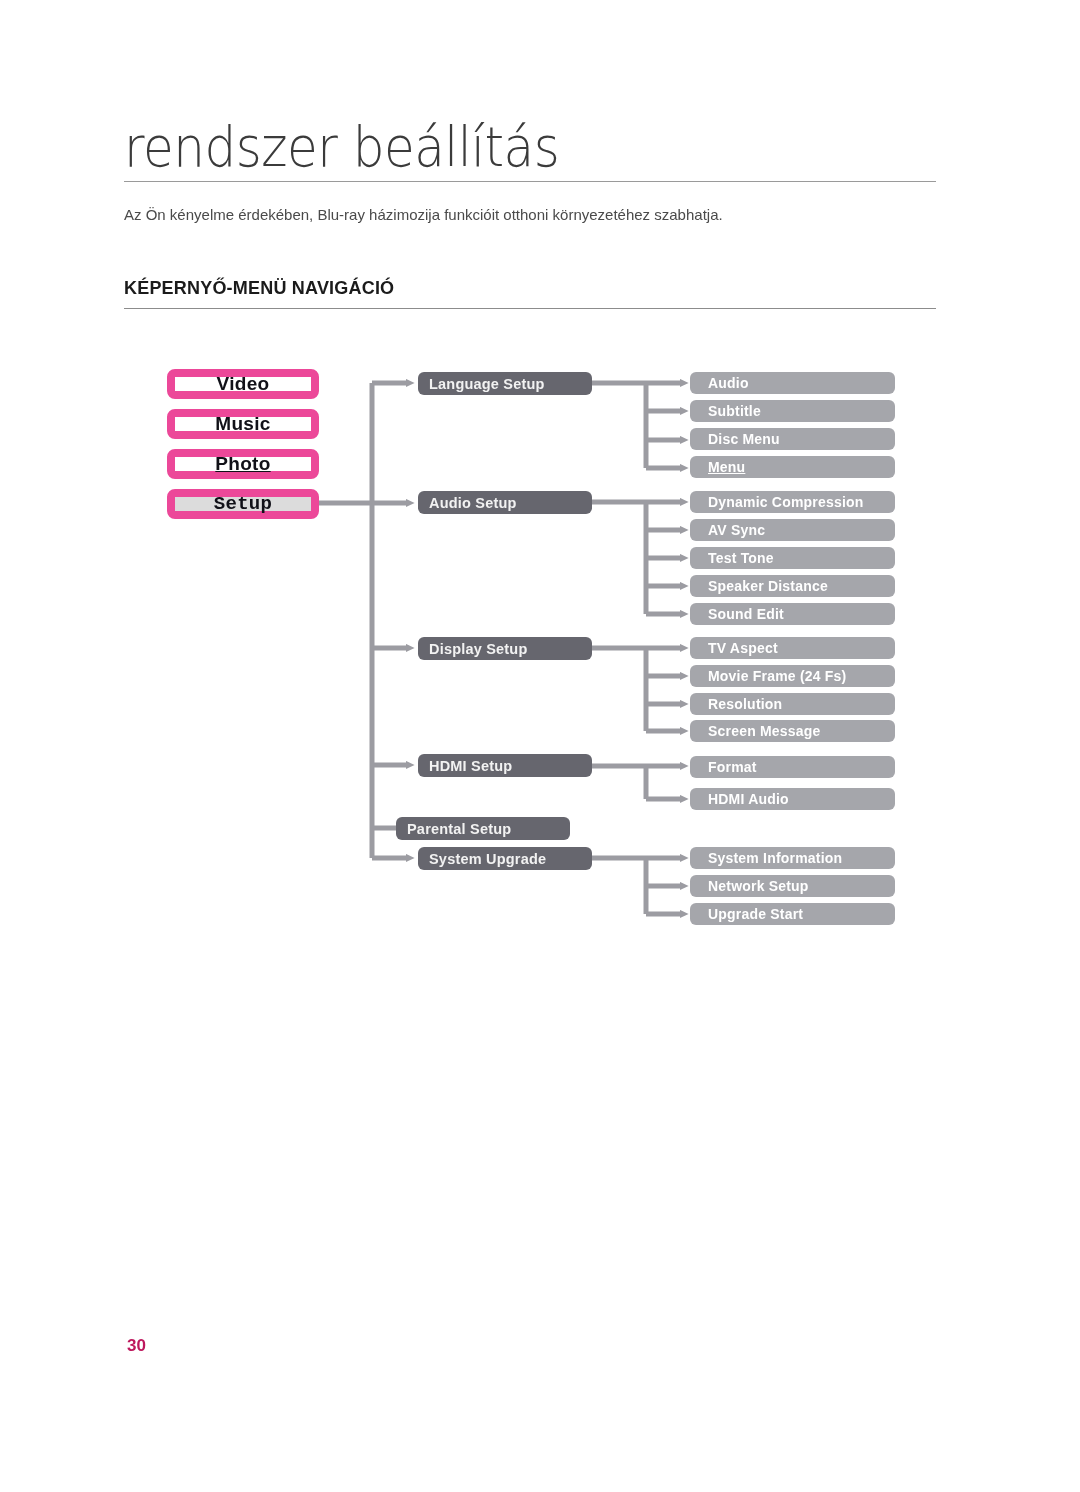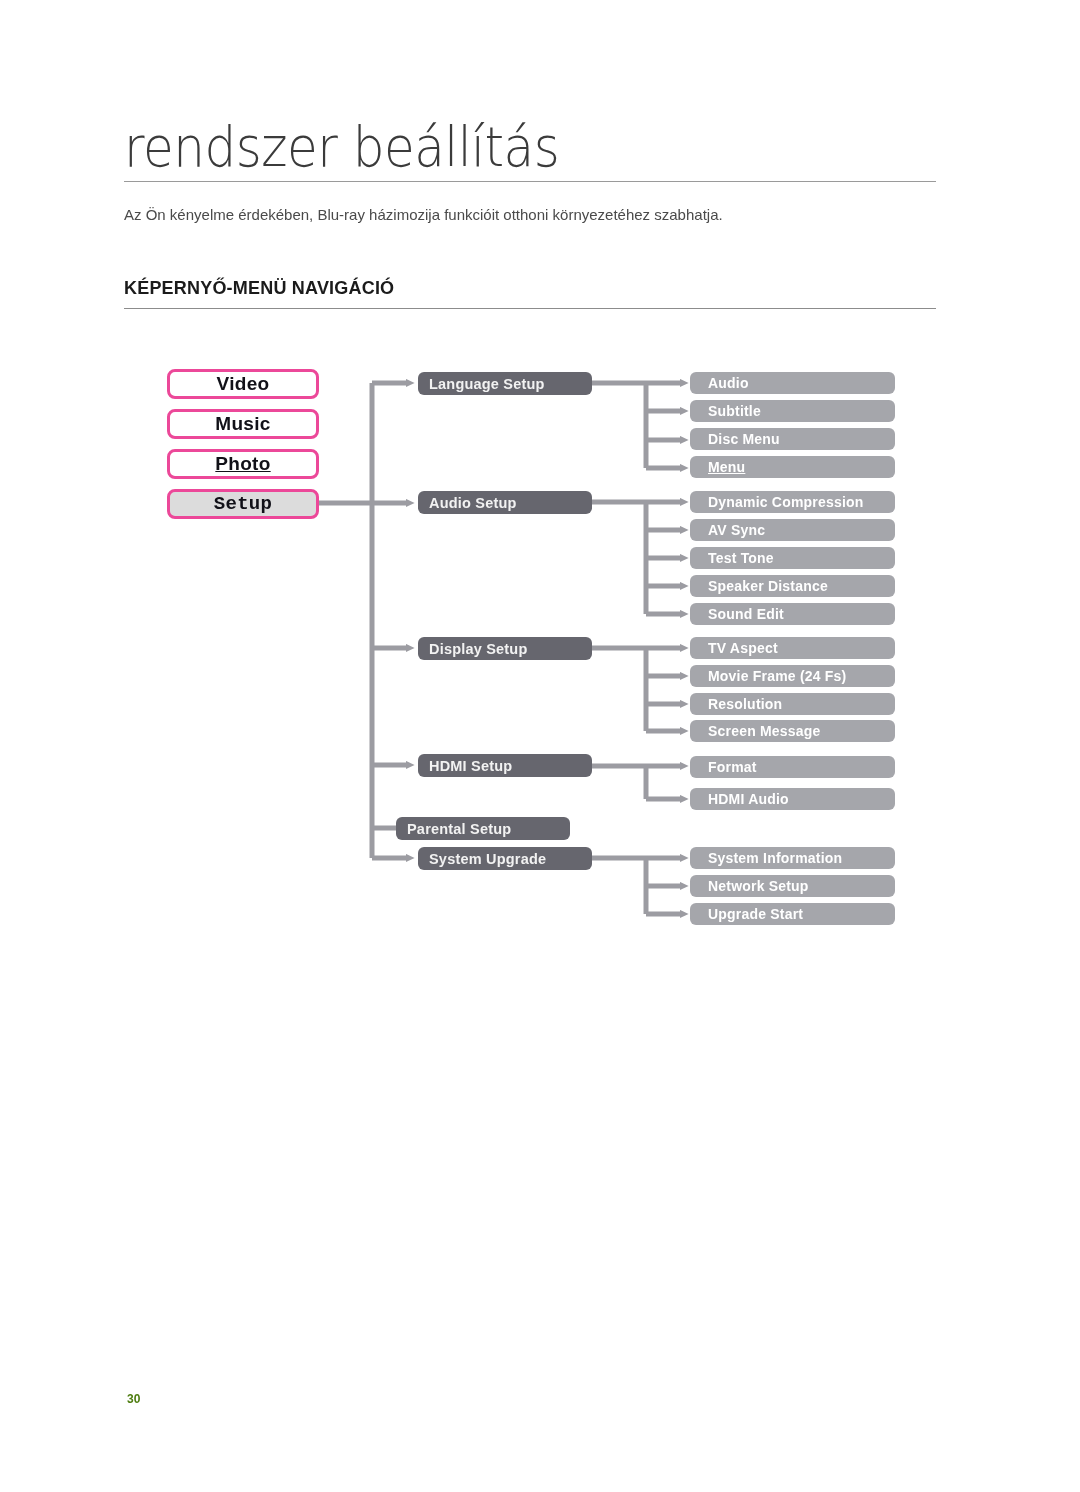--- a/index.html
+++ b/index.html
@@ -65,24 +65,24 @@
     top: 308px;
     width: 812px;
     height: 1px;
     background: #8c8c8c;
   }
 
   
   #page-number {
     position: absolute;
     left: 127px;
-    top: 1392px;
-    font-size: 12px;
-    font-weight: bold;
-    color: #4d7c0f;
+    top: 1336px;
+    font-size: 17px;
+    font-weight: bold;
+    color: #be185d;
   }
 
   
   #diagram {
     position: absolute;
     left: 0;
     top: 0;
     width: 1080px;
     height: 1492px;
   }
@@ -98,21 +98,21 @@
     box-sizing: border-box;
     display: flex;
     align-items: center;
     white-space: nowrap;
   }
 
   
   .node-top {
     width: 152px;
     height: 30px;
-    border: 3px solid #ec4899;
+    border: 8px solid #ec4899;
     border-radius: 8px;
     background: #ffffff;
     justify-content: center;
     font-size: 19px;
     font-weight: bold;
     color: #111118;
     letter-spacing: 0.3px;
   }
   .node-top.selected {
     background: #dcdcdc;

